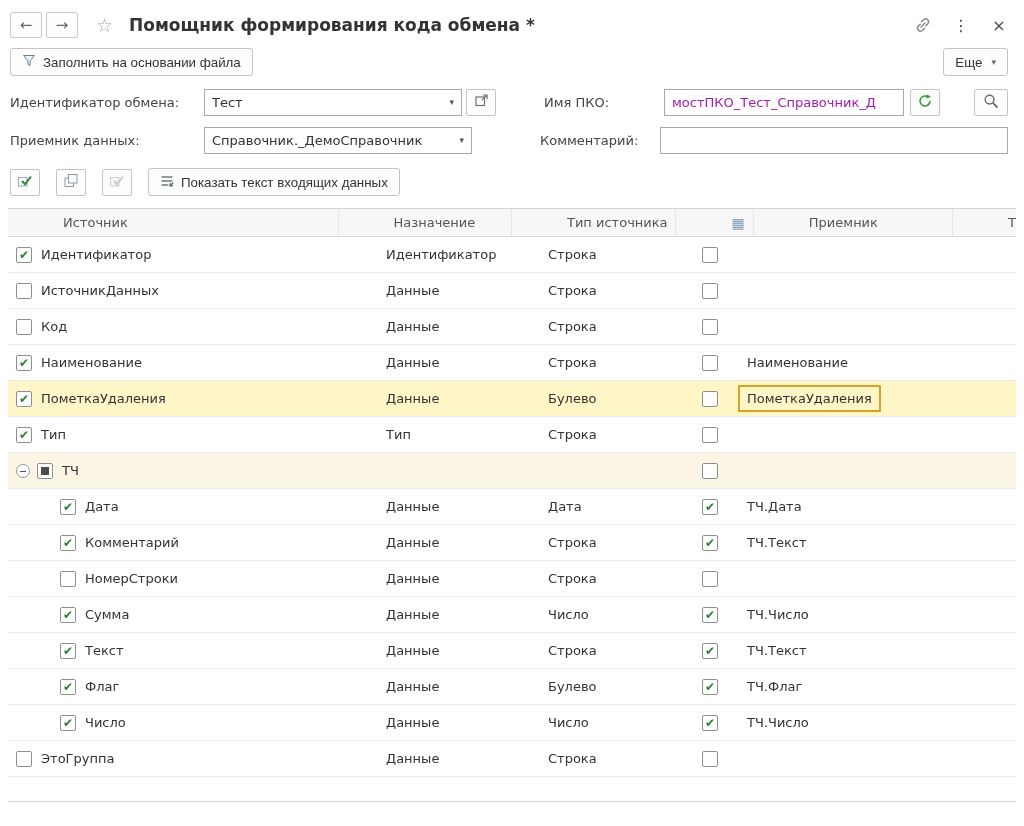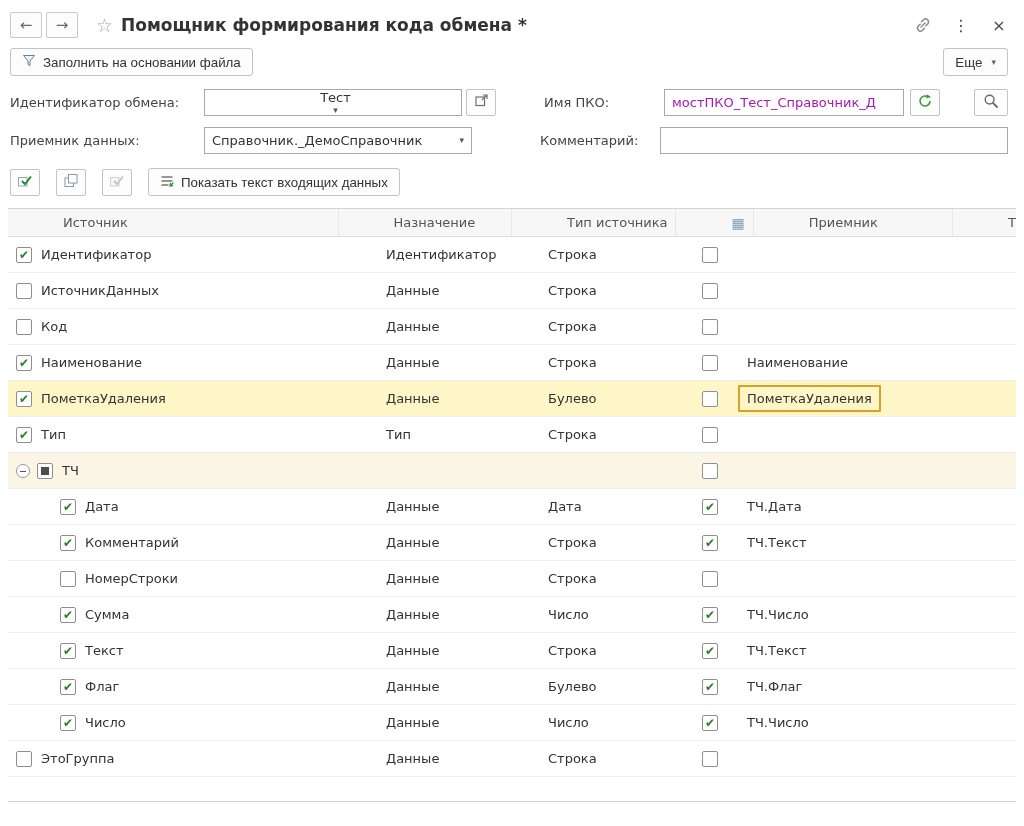--- a/index.html
+++ b/index.html
@@ -11,21 +11,21 @@
   }
 
   
   .titlebar { display:flex; align-items:center; padding:10px 14px 4px 10px; height:44px; }
   .nav-btn {
     width:32px; height:26px; border:1px solid #c9c9c9; background:#fdfdfd; border-radius:2px;
     display:flex; align-items:center; justify-content:center; font-size:15px; color:#5c6e5c; cursor:default;
   }
   .nav-btn + .nav-btn { margin-left:4px; }
   .star-icon { margin-left:18px; font-size:19px; color:#a8a8a8; line-height:1; }
-  .page-title { margin-left:8px; font-size:17px; font-weight:600; color:#333; white-space:nowrap; }
+  .page-title { margin-left:16px; font-size:17px; font-weight:600; color:#333; white-space:nowrap; }
   .titlebar .spacer { flex:1; }
   .win-icon { margin-left:16px; display:flex; align-items:center; justify-content:center; width:22px; height:22px; color:#555; }
   .dots-icon { font-size:16px; color:#4a4a4a; }
   .close-icon { font-size:16px; color:#4a4a4a; }
 
   
   .btn {
     height:28px; border:1px solid #c3c3c3; background:#fdfdfd; border-radius:3px;
     display:inline-flex; align-items:center; padding:0 11px; gap:7px; color:#333; white-space:nowrap;
   }
@@ -39,21 +39,21 @@
   .f-label { color:#444; white-space:nowrap; }
   .lbl-1 { width:194px; }
   .lbl-2 { margin-left:48px; width:120px; }
   .lbl-3 { margin-left:68px; width:120px; }
   .combo {
     height:27px; border:1px solid #a9a9a9; background:#fff; display:flex; align-items:center;
     padding:0 2px 0 7px; overflow:hidden;
   }
   .combo .val { flex:1; white-space:nowrap; overflow:hidden; }
   .combo .arrow { font-size:9px; color:#555; padding:0 5px; }
-  .combo-1 { width:258px;flex-direction:column; }
+  .combo-1 { width:258px; }
   .combo-2 { width:268px; }
   .tool-btn {
     width:30px; height:27px; border:1px solid #c3c3c3; background:#fdfdfd; border-radius:2px;
     display:inline-flex; align-items:center; justify-content:center;
   }
   .text-input {
     height:27px; border:1px solid #a9a9a9; background:#fff; padding:0 7px;
     font-family:inherit; font-size:13px; color:#a21caf;
   }
   .pko-input { width:240px; }

